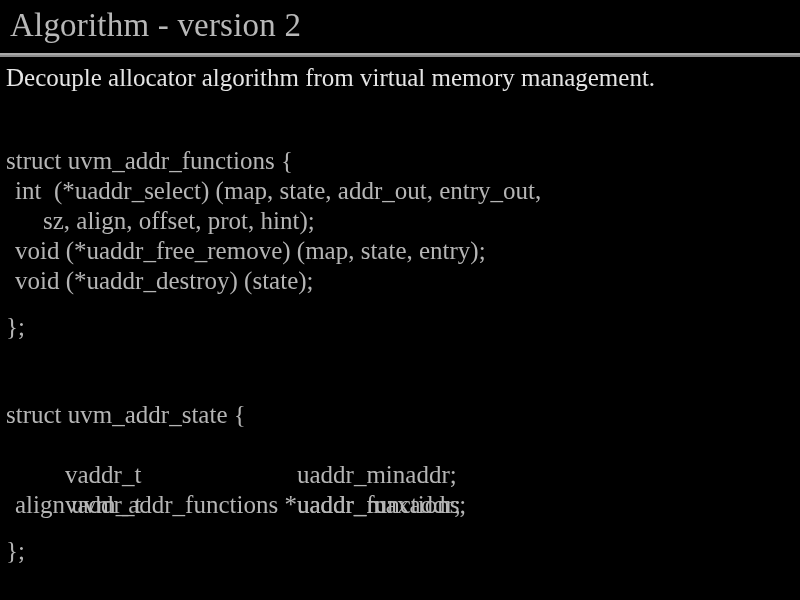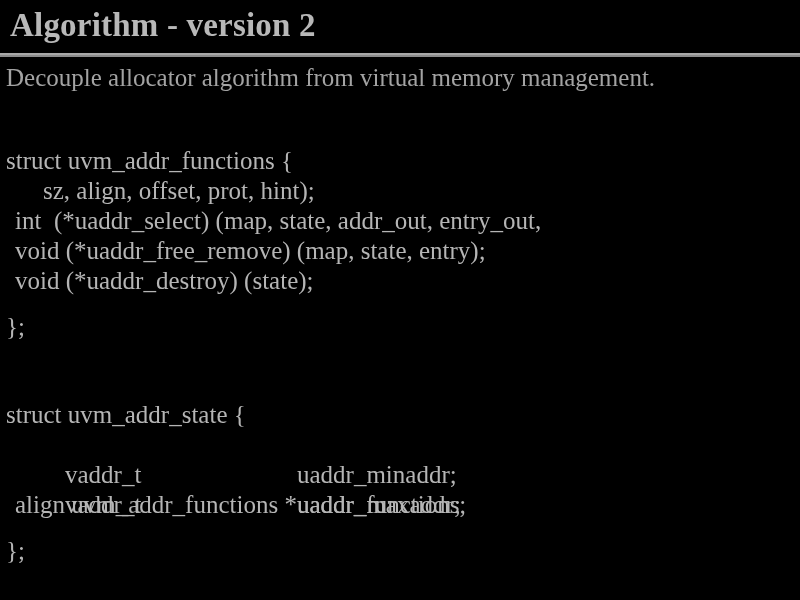--- a/index.html
+++ b/index.html
@@ -24,21 +24,21 @@
     background: #000000;
   }
 
   
   .slide-title {
     position: absolute;
     left: 10px;
     top: 5px;
     font-size: 33px;
     line-height: 40px;
-    font-weight: bold;
+    font-weight: normal;
     color: #b8b8b8;
     letter-spacing: 0.2px;
     white-space: nowrap;
     margin: 0;
   }
 
   .title-rule {
     position: absolute;
     left: 0;
     top: 53px;
@@ -56,21 +56,21 @@
     top: 62px;
     width: 800px;
   }
 
   .intro-line {
     position: absolute;
     left: 6px;
     top: 0px;
     font-size: 25px;
     line-height: 32px;
-    color: #a3a3a3;
+    color: #e5e5e5;
     white-space: pre;
   }
 
   .code-block {
     position: absolute;
     left: 6px;
     font-size: 25px;
     line-height: 30px;
     color: #b5b5b5;
   }
@@ -112,22 +112,22 @@
   <h1 class="slide-title">Algorithm - version 2</h1>
 
   <div class="title-rule"></div>
 
   <div class="body-area">
 
     <div class="intro-line">Decouple allocator algorithm from virtual memory management.</div>
 
     <div class="code-block code-block-1">
       <span class="code-line ind-0">struct uvm_addr_functions {</span>
+      <span class="code-line ind-1">int  (*uaddr_select) (map, state, addr_out, entry_out,</span>
       <span class="code-line ind-2">sz, align, offset, prot, hint);</span>
-      <span class="code-line ind-1">int  (*uaddr_select) (map, state, addr_out, entry_out,</span>
       <span class="code-line ind-1">void (*uaddr_free_remove) (map, state, entry);</span>
       <span class="code-line ind-1">void (*uaddr_destroy) (state);</span>
       <span class="code-line ind-0">};</span>
     </div>
 
     <div class="code-block code-block-2">
       <span class="code-line ind-0">struct uvm_addr_state {</span>
 
       <span class="field-row">
         <span class="field-type">vaddr_t</span><span class="field-name">uaddr_minaddr;</span>

